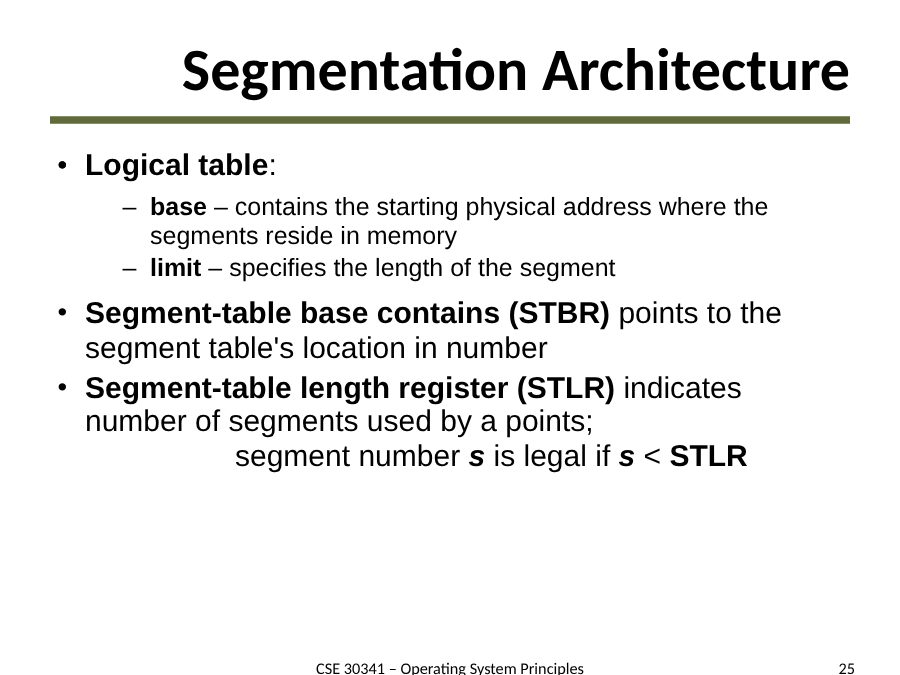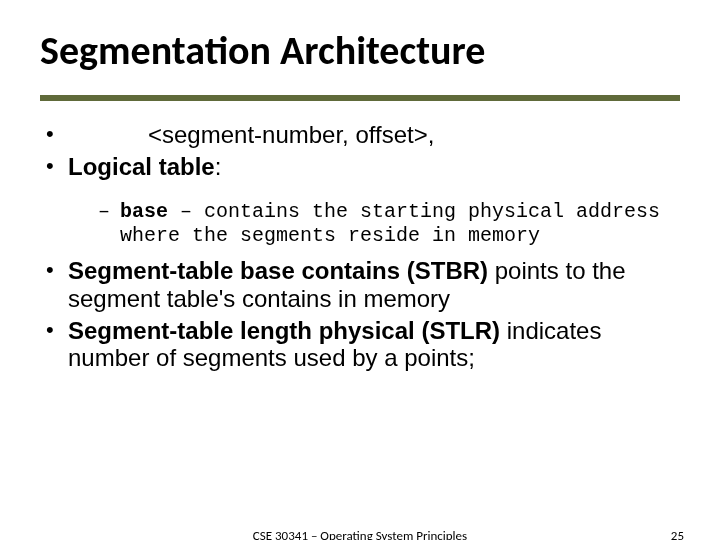--- a/index.html
+++ b/index.html
@@ -1,63 +1,68 @@
 <!DOCTYPE html>
 <html><head>
 <meta charset="utf-8">
 <style>
   * { margin: 0; padding: 0; box-sizing: border-box; }
   html, body { width: 720px; height: 540px; background: #fff; font-family: Arial, Helvetica, sans-serif; color: #000; }
   .slide { position: relative; width: 720px; height: 540px; padding: 26px 40px 0 40px; }
-  .title { font-family: "Calibri", Arial, sans-serif; font-size: 40px; text-align: left; margin-bottom: 20px; }
+  .title { font-family: "Calibri", Arial, sans-serif; font-size: 48px; text-align: right; margin-bottom: 8px; }
   .rule { height: 6px; background: #606a3a; width: 100%; margin-bottom: 20px; }
   .content { font-family: Arial, sans-serif; }
   ul.level1 { list-style: none; padding-left: 6px; }
   ul.level1 > li { position: relative; padding-left: 22px; font-size: 24px; line-height: 1.15; margin-bottom: 4px; }
   ul.level1 > li::before { content: "•"; position: absolute; left: 0; top: 0; font-size: 22px; }
   .indent-line { display: block; padding-left: 80px; }
-  ul.level2 { list-style: none; padding-left: 30px; margin-top: 20px; margin-bottom: 10px; font-family: Liberation Mono, monospace; }
+  ul.level2 { list-style: none; padding-left: 30px; margin-top: 8px; margin-bottom: 10px; }
   ul.level2 > li { position: relative; padding-left: 22px; font-size: 20px; line-height: 1.18; margin-bottom: 2px; }
   ul.level2 > li::before { content: "–"; position: absolute; left: 0; top: 0; }
   .b { font-weight: bold; }
   .bi { font-weight: bold; font-style: italic; }
   .cond-line { display: block; padding-left: 120px; }
   .footer { position: absolute; bottom: 12px; left: 0; width: 100%; font-family: "Calibri", Arial, sans-serif; font-size: 13px; color: #000; }
   .footer-center { position: absolute; left: 50%; transform: translateX(-50%); }
   .footer-right { position: absolute; right: 36px; }
 </style>
 </head>
 <body>
 
 <div class="slide">
   <h1 class="title">Segmentation Architecture</h1>
   <div class="rule"></div>
 
   <div class="content">
     <ul class="level1">
 
       <li>
-        <span class="indent-line">&lt;segment-number, offset&gt;,</span>
       </li>
 
       <li>
         <span class="b">Logical table</span><span>:</span>
         <ul class="level2">
           <li>
             <span class="b">base</span><span> – contains the starting physical address where the segments reside in memory</span>
           </li>
+          <li>
+            <span class="b">limit</span><span> – specifies the length of the segment</span>
+          </li>
         </ul>
       </li>
 
       <li>
-        <span class="b">Segment-table base contains (STBR)</span><span> points to the segment table's contains in memory</span>
+        <span class="b">Segment-table base contains (STBR)</span><span> points to the segment table's location in number</span>
       </li>
 
       <li>
-        <span class="b">Segment-table length physical (STLR)</span><span> indicates number of segments used by a points;</span>
+        <span class="b">Segment-table length register (STLR)</span><span> indicates number of segments used by a points;</span>
+        <span class="cond-line">
+          <span>segment number </span><span class="bi">s</span><span> is legal if </span><span class="bi">s</span><span> &lt; </span><span class="b">STLR</span>
+        </span>
       </li>
 
     </ul>
   </div>
 
   <div class="footer">
     <span class="footer-center">CSE 30341 – Operating System Principles</span>
     <span class="footer-right">25</span>
   </div>
 </div>

